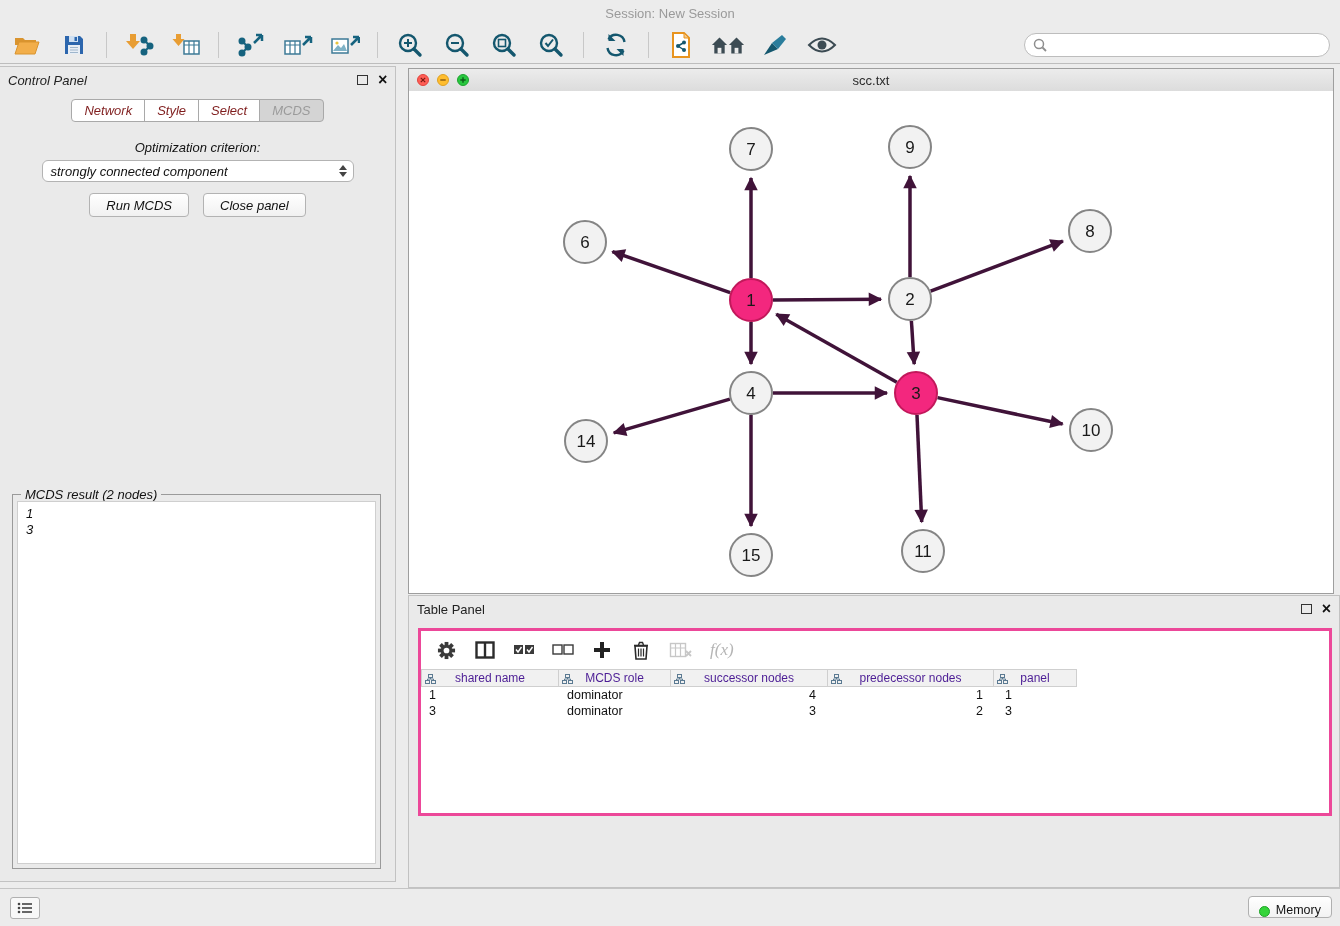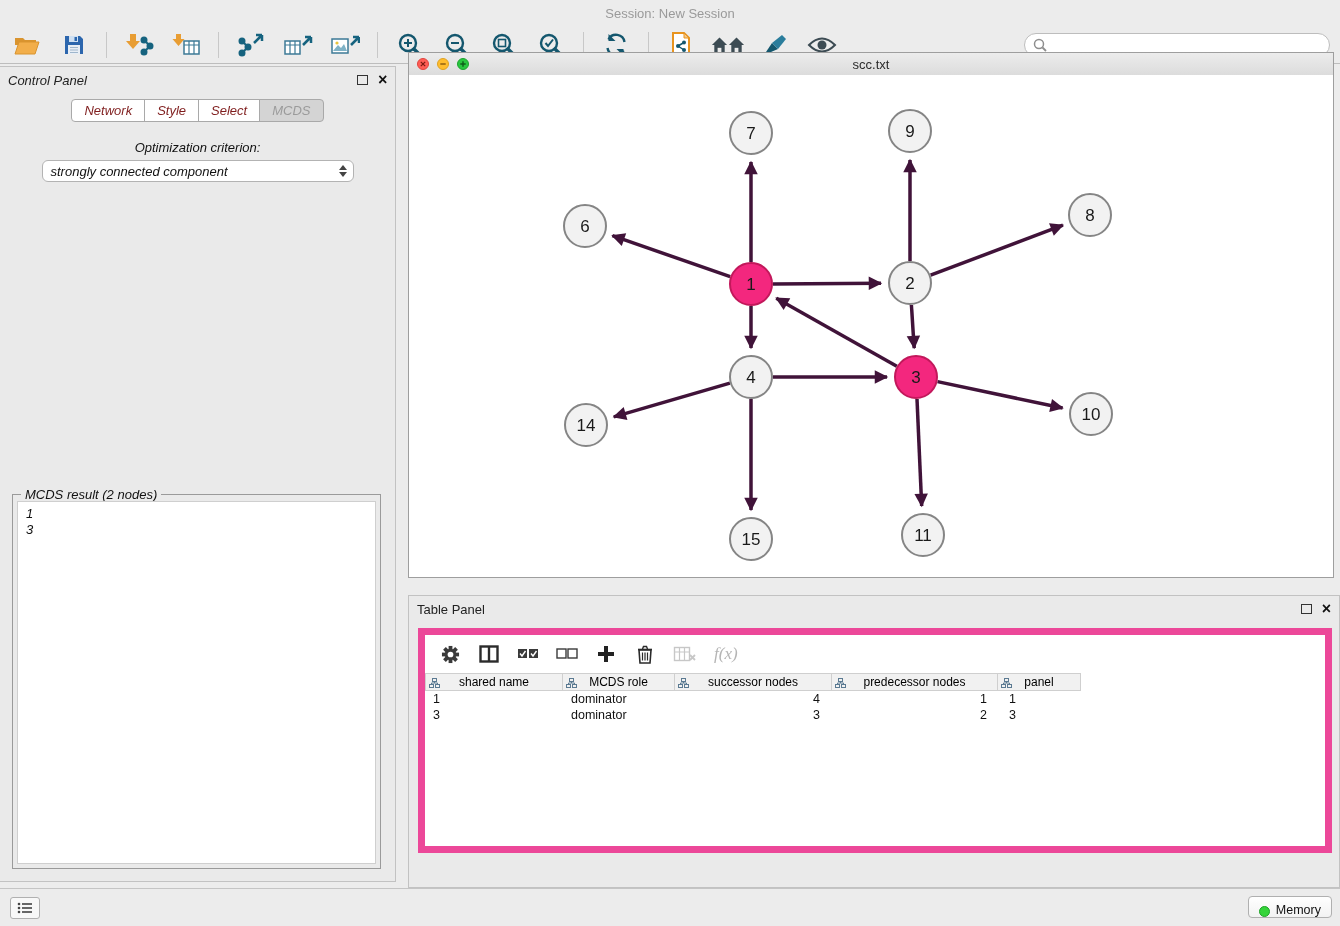--- a/index.html
+++ b/index.html
@@ -40,36 +40,36 @@
   .stepper .down{width:0;height:0;border-left:4px solid transparent;border-right:4px solid transparent;border-top:5px solid #444;}
   .cp-buttons{margin-top:11px;display:flex;justify-content:center;gap:14px;}
   .btn{height:22px;padding:0 16px;background:linear-gradient(#ffffff,#f1f1f1);border:1px solid #b3b3b3;border-radius:4px;
     font-size:13px;color:#111;display:flex;align-items:center;}
   .groupbox{position:absolute;left:12px;right:14px;top:427px;bottom:12px;border:1px solid #9a9a9a;}
   .groupbox .legend{position:absolute;top:-8px;left:8px;background:#eaeaea;padding:0 4px;font-size:13px;color:#111;}
   .groupbox .inner{position:absolute;left:4px;right:4px;top:6px;bottom:4px;background:#fff;border:1px solid #cfcfcf;
     font-size:13px;color:#111;padding:4px 8px;white-space:pre-line;line-height:16px;box-sizing:border-box;}
 
   
-  .net-window{position:absolute;left:408px;top:52px;width:926px;height:526px;background:#fff;border:1px solid #9e9e9e;box-sizing:border-box;}
+  .net-window{position:absolute;left:408px;top:68px;width:926px;height:526px;background:#fff;border:1px solid #9e9e9e;box-sizing:border-box;}
   .net-titlebar{position:relative;height:22px;background:linear-gradient(#ececec,#dcdcdc);border-bottom:1px solid #b5b5b5;}
   .traffic{position:absolute;left:8px;top:5px;display:flex;gap:8px;}
   .net-title{position:absolute;left:0;top:0;width:100%;height:22px;display:flex;align-items:center;justify-content:center;
     font-size:13px;color:#2b2b2b;pointer-events:none;}
   .net-content{position:absolute;left:0;top:22px;right:0;bottom:0;background:#fff;overflow:hidden;}
   #graph-svg text{font-family:"Liberation Sans",sans-serif;}
 
   
   .table-panel{position:absolute;left:408px;top:595px;width:932px;height:293px;background:#eaeaea;border:1px solid #c2c2c2;box-sizing:border-box;}
-  .tp-white{position:absolute;left:9px;right:7px;top:32px;height:225px;background:#fff;border:7px solid #ec4899;box-sizing:border-box;}
+  .tp-white{position:absolute;left:9px;right:7px;top:32px;height:188px;background:#fff;border:3px solid #ec4899;box-sizing:border-box;}
   .tp-toolbar{height:38px;display:flex;align-items:center;gap:17px;padding-left:14px;}
   .tp-tbtn{display:flex;align-items:center;justify-content:center;min-width:22px;height:26px;}
   .grid-header{display:flex;height:18px;}
   .gh-cell{position:relative;box-sizing:border-box;background:#f1f1f1;border:1px solid #cfcfcf;margin-left:-1px;
-    font-size:12px;color:#000000;display:flex;align-items:center;justify-content:center;}
+    font-size:12px;color:#4c1d95;display:flex;align-items:center;justify-content:center;}
   .gh-cell:first-child{margin-left:0;}
   .gh-cell .tree{position:absolute;left:3px;top:4px;}
   .grid-row{display:flex;height:16px;font-size:12.5px;color:#111;}
   .gr-cell{box-sizing:border-box;display:flex;align-items:center;}
   .gr-cell.al{justify-content:flex-start;padding-left:8px;}
   .gr-cell.ar{justify-content:flex-end;padding-right:14px;}
   .tp-tabs{position:absolute;bottom:4px;left:0;width:100%;display:flex;justify-content:center;}
   .fx{font-family:"Liberation Serif",serif;font-style:italic;font-size:17px;color:#b5b5b5;}
 
   
@@ -247,20 +247,24 @@
       <div class="tab">Select</div>
       <div class="tab selected">MCDS</div>
     </div>
     <div class="opt-label">Optimization criterion:</div>
     <div class="dropdown">
       <span>strongly connected component</span>
       <span class="stepper">
           <span class="up"></span>
           <span class="down"></span>
         </span>
+    </div>
+    <div class="cp-buttons">
+      <div class="btn">Run MCDS</div>
+      <div class="btn">Close panel</div>
     </div>
     <div class="groupbox">
       <span class="legend">MCDS result (2 nodes)</span>
       <div class="inner">1
 3</div>
     </div>
   </div>
 
   <div class="net-window">
     <div class="net-titlebar">

